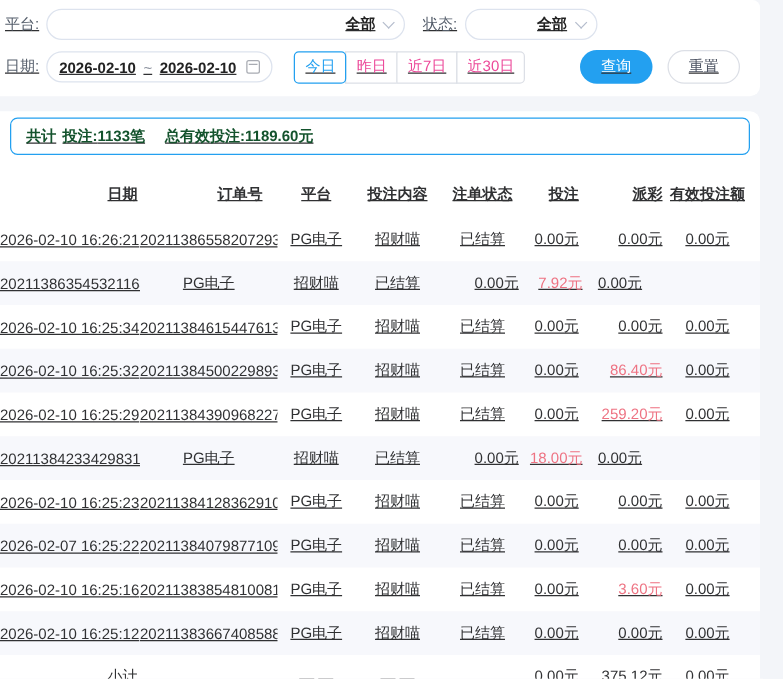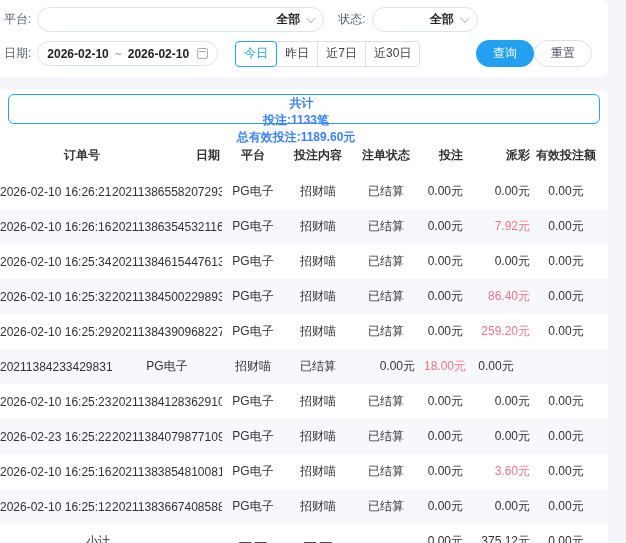--- a/index.html
+++ b/index.html
@@ -11,21 +11,21 @@
     --text-gray:#555e6b;
     --page-bg:#f3f5f9;
   }
   *{box-sizing:border-box;margin:0;padding:0;}
   html,body{width:626px;height:543px;overflow:hidden;}
   body{
     background:var(--page-bg);
     font-family:"Liberation Sans","DejaVu Sans",sans-serif;
     font-size:12px;color:var(--text-dark);
   }
-  .page{width:626px;height:444px;position:relative;}
+  .page{width:626px;height:444px;position:relative;text-decoration:underline;}
   .filter-card{
     width:608px;background:#fff;border-radius:0 6px 8px 0;
     padding:7px 8px 10px 4px;
   }
   .filter-row{display:flex;align-items:center;}
   .filter-row.row2{margin-top:8px;justify-content:space-between;}
   .flabel{color:var(--text-gray);margin-right:6px;white-space:nowrap;}
   .select{
     height:25px;border:1px solid #dde3ee;border-radius:13px;background:#fff;
     display:flex;align-items:center;justify-content:flex-end;
@@ -47,44 +47,44 @@
   .cal-icon{
     margin-left:auto;width:11px;height:11px;border:1px solid #a8abb2;border-radius:2px;
     position:relative;
   }
   .cal-icon::before{
     content:"";position:absolute;left:1px;right:1px;top:2px;height:1px;background:#a8abb2;
   }
   .quick-group{display:flex;margin-left:17px;}
   .qbtn{
     height:26px;min-width:40px;padding:0 8px;background:#fff;border:1px solid var(--border-gray);
-    color:#404040;display:flex;align-items:center;justify-content:center;cursor:pointer;
+    color:#ec4899;display:flex;align-items:center;justify-content:center;cursor:pointer;
     margin-left:-1px;white-space:nowrap;
   }
   .qbtn:first-child{border-radius:4px 0 0 4px;margin-left:0;}
   .qbtn:last-child{border-radius:0 4px 4px 0;}
   .qbtn.active{
     border:1px solid var(--accent);color:var(--accent);border-radius:4px;z-index:2;
   }
-  .action-buttons{margin-left:auto;display:flex;align-items:center;gap:0;padding-right:8px;}
+  .action-buttons{margin-left:auto;display:flex;align-items:center;gap:12px;padding-right:8px;}
   .btn{
     height:27px;width:58px;border-radius:14px;cursor:pointer;font-size:12px;
     display:flex;align-items:center;justify-content:center;border:none;
     font-family:inherit;
   }
   .btn-primary{background:var(--accent);color:#fff;}
   .btn-plain{background:#fff;border:1px solid var(--border-gray);color:#4a5160;}
   .gap{height:12px;}
   .content-card{
     width:608px;background:#fff;border-radius:0 8px 0 0;padding-top:5px;
     min-height:463px;
   }
   .summary-box{
     margin:0 8px 12px 8px;height:30px;border:1px solid var(--accent);border-radius:6px;
-    display:flex;align-items:center;padding:0 12px;font-weight:700;color:#3b82f6;flex-direction:column;
+    display:flex;align-items:center;padding:0 12px;font-weight:700;color:#14532d;
   }
   .summary-box .sum-prefix{margin-right:5px;}
   .summary-box .sum-item{margin-right:16px;white-space:nowrap;}
   .grid-row{
     display:grid;
     grid-template-columns:112px 110px 62px 68px 68px 48px 64px 76px;
     align-items:center;
   }
   .thead{height:38px;font-weight:700;}
   .trow{height:35px;}
@@ -142,43 +142,42 @@
 
   <div class="content-card">
     <div class="summary-box">
       <span class="sum-prefix">共计</span>
       <span class="sum-item"><span>投注:</span><span>1133笔</span></span>
       <span class="sum-item"><span>总有效投注:</span><span>1189.60元</span></span>
     </div>
 
     <div class="table">
       <div class="grid-row thead">
+        <div class="td c1">日期</div>
         <div class="td c2">订单号</div>
-        <div class="td c1">日期</div>
         <div class="td c3">平台</div>
         <div class="td c4">投注内容</div>
         <div class="td c5">注单状态</div>
         <div class="td c6">投注</div>
         <div class="td c7">派彩</div>
         <div class="td c8">有效投注额</div>
       </div>
 
       <div>
           <div class="grid-row trow">
     <div class="td c1">2026-02-10 16:26:21</div>
     <div class="td c2">2021138655820729344</div>
     <div class="td c3">PG电子</div>
     <div class="td c4">招财喵</div>
     <div class="td c5">已结算</div>
     <div class="td c6">0.00元</div>
     <div class="td c7">0.00元</div>
     <div class="td c8">0.00元</div>
   </div>
           <div class="grid-row trow">
-    <div class="td c1">2026-02-10 16:26:16</div>
     <div class="td c2">2021138635453211648</div>
     <div class="td c3">PG电子</div>
     <div class="td c4">招财喵</div>
     <div class="td c5">已结算</div>
     <div class="td c6">0.00元</div>
     <div class="td c7 red">7.92元</div>
     <div class="td c8">0.00元</div>
   </div>
           <div class="grid-row trow">
     <div class="td c1">2026-02-10 16:25:34</div>
@@ -223,21 +222,21 @@
     <div class="td c1">2026-02-10 16:25:23</div>
     <div class="td c2">2021138412836291072</div>
     <div class="td c3">PG电子</div>
     <div class="td c4">招财喵</div>
     <div class="td c5">已结算</div>
     <div class="td c6">0.00元</div>
     <div class="td c7">0.00元</div>
     <div class="td c8">0.00元</div>
   </div>
           <div class="grid-row trow">
-    <div class="td c1">2026-02-23 16:25:22</div>
+    <div class="td c1">2026-02-07 16:25:22</div>
     <div class="td c2">2021138407987710976</div>
     <div class="td c3">PG电子</div>
     <div class="td c4">招财喵</div>
     <div class="td c5">已结算</div>
     <div class="td c6">0.00元</div>
     <div class="td c7">0.00元</div>
     <div class="td c8">0.00元</div>
   </div>
           <div class="grid-row trow">
     <div class="td c1">2026-02-10 16:25:16</div>

